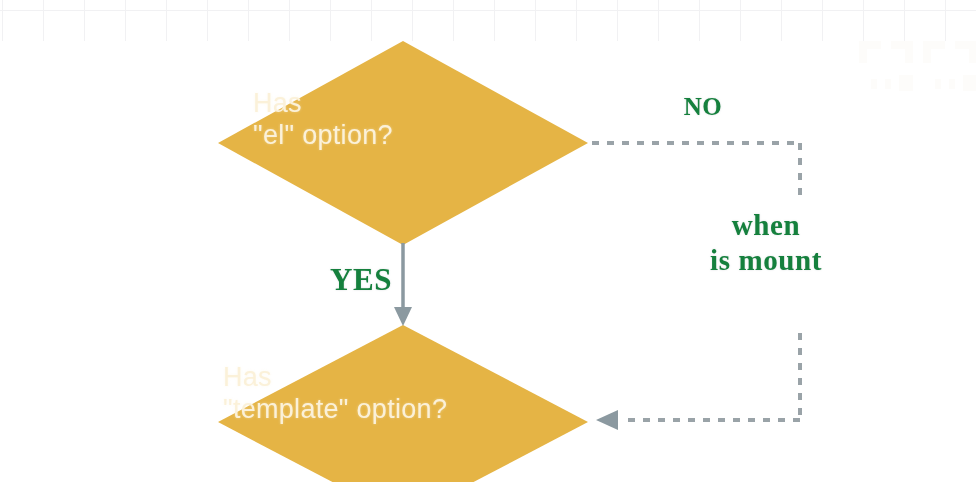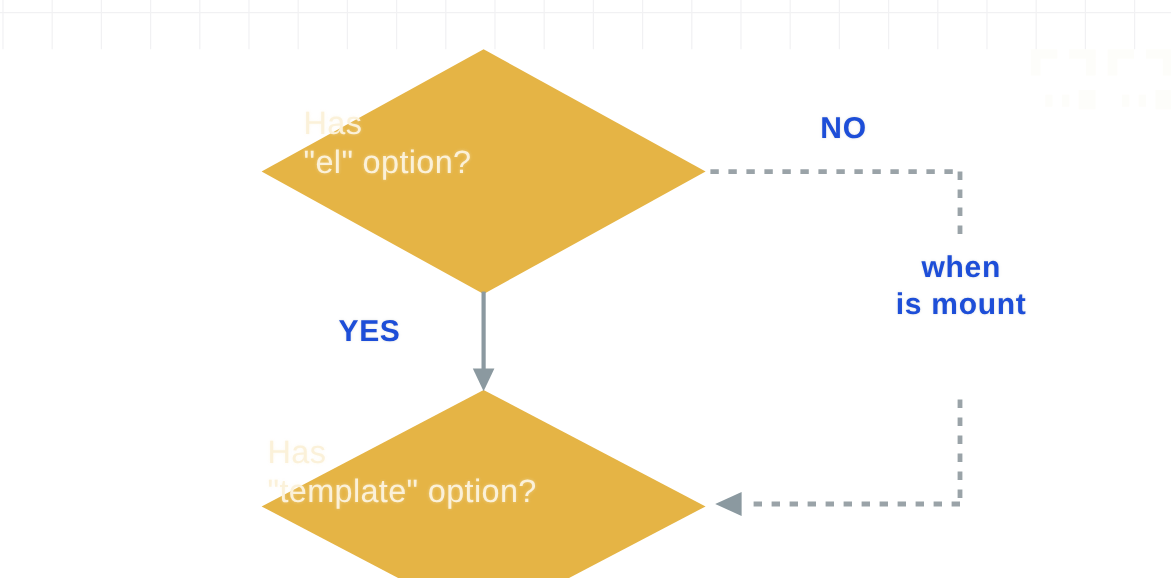--- a/index.html
+++ b/index.html
@@ -69,46 +69,47 @@
     left: 223px;
     top: 362px;
     width: 360px;
     font-size: 27px;
   }
   .node-line { display: block; }
 
   
   .edge-label {
     position: absolute;
-    color: #1d4ed8;
+    color: #15803d;
     font-weight: bold;
     letter-spacing: 0.6px;
     text-shadow: 0 0 2px rgba(141,150,155,0.35);
     user-select: none;
+    font-family: Liberation Serif, serif;
   }
   #label-no {
     left: 648px;
     top: 93px;
     width: 110px;
     text-align: center;
     font-size: 25px;
   }
   #label-yes {
     left: 282px;
     top: 262px;
     width: 110px;
-    text-align: left;
-    font-size: 25px;
+    text-align: right;
+    font-size: 31px;
   }
   #label-mount {
-    left: 665px;
+    left: 630px;
     top: 208px;
     width: 272px;
     text-align: center;
-    font-size: 25px;
+    font-size: 29px;
     line-height: 1.22;
   }
   .label-line { display: block; }
 </style>
 </head>
 <body>
 
 <div id="stage">
 
   <svg class="grid-band" viewBox="0 0 976 42" preserveAspectRatio="none" aria-hidden="true">

